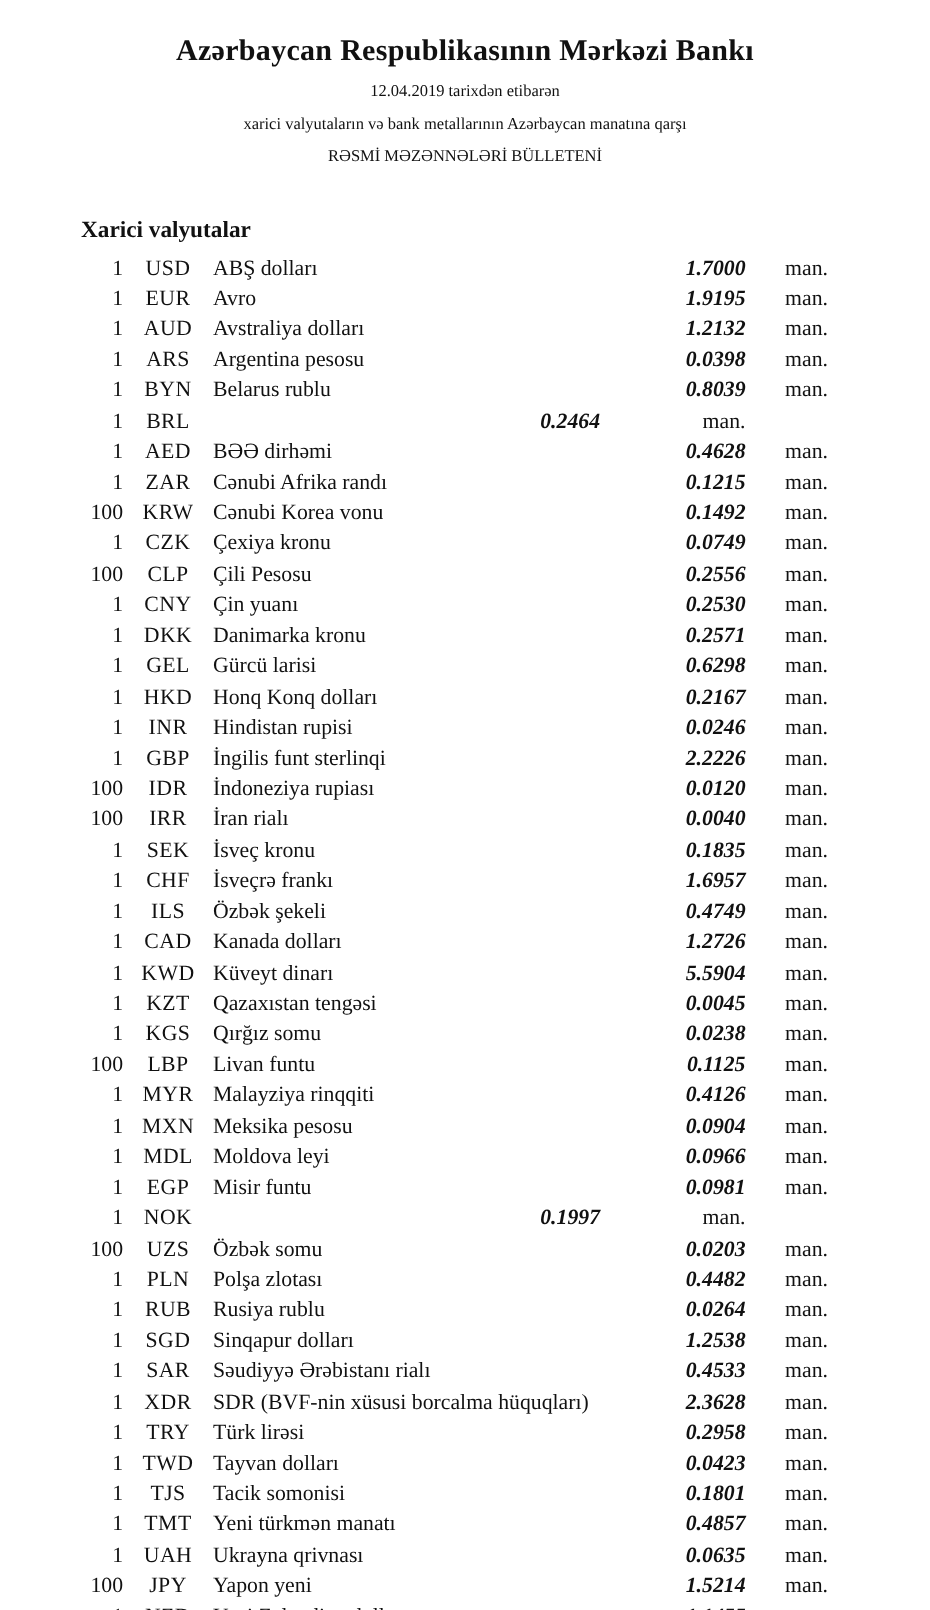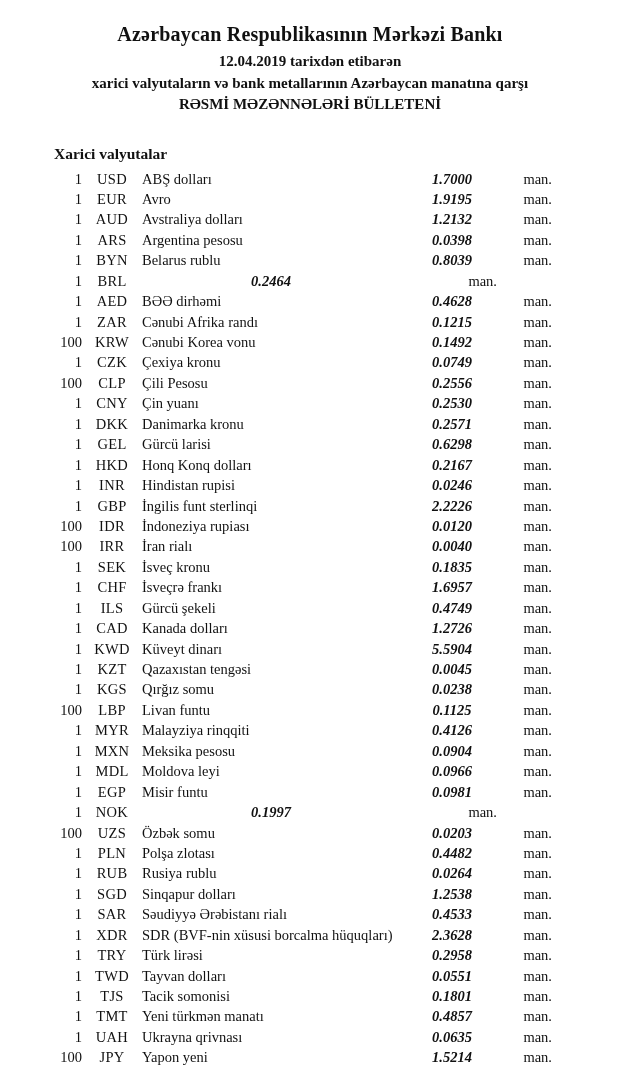--- a/index.html
+++ b/index.html
@@ -16,22 +16,22 @@
   }
   .hdr { text-align: center; }
   .bank-name {
     padding-top: 7px;
     font-size: 20px;
     font-weight: bold;
     line-height: 26px;
     letter-spacing: 0.2px;
   }
   .hdr-line {
-    font-size: 15px;
-    font-weight: bold;
+    font-size: 11px;
+    font-weight: normal;
     line-height: 21.5px;
   }
   .hdr-line.first { margin-top: 4px; }
   .section-title {
     text-align: left;
     font-size: 15.5px;
     font-weight: bold;
     line-height: 21px;
     margin-top: 27px;
   }
@@ -42,21 +42,21 @@
     column-gap: 7px;
     padding-right: 14px;
     font-size: 14.5px;
     line-height: 20.45px;
     height: 20.45px;
     white-space: nowrap;
   }
   .cell-qty  { text-align: right; }
   .cell-code { text-align: center; letter-spacing: 0.3px; }
   .cell-name { text-align: left; overflow: hidden; }
-  .cell-rate { text-align: center; font-weight: bold; font-style: italic; }
+  .cell-rate { text-align: right; font-weight: bold; font-style: italic; }
   .cell-unit { text-align: right; padding-left: 5px; }
 </style>
 </head>
 <body>
 
 <div class="page">
 
   <div class="hdr">
     <div class="bank-name">Azərbaycan Respublikasının Mərkəzi Bankı</div>
     <div class="hdr-line first">12.04.2019 tarixdən etibarən</div>
@@ -230,21 +230,21 @@
       <span class="cell-qty">1</span>
       <span class="cell-code">CHF</span>
       <span class="cell-name">İsveçrə frankı</span>
       <span class="cell-rate">1.6957</span>
       <span class="cell-unit">man.</span>
     </div>
 
     <div class="rate-row">
       <span class="cell-qty">1</span>
       <span class="cell-code">ILS</span>
-      <span class="cell-name">Gürcü şekeli</span>
+      <span class="cell-name">Özbək şekeli</span>
       <span class="cell-rate">0.4749</span>
       <span class="cell-unit">man.</span>
     </div>
 
     <div class="rate-row">
       <span class="cell-qty">1</span>
       <span class="cell-code">CAD</span>
       <span class="cell-name">Kanada dolları</span>
       <span class="cell-rate">1.2726</span>
       <span class="cell-unit">man.</span>
@@ -374,21 +374,21 @@
       <span class="cell-code">TRY</span>
       <span class="cell-name">Türk lirəsi</span>
       <span class="cell-rate">0.2958</span>
       <span class="cell-unit">man.</span>
     </div>
 
     <div class="rate-row">
       <span class="cell-qty">1</span>
       <span class="cell-code">TWD</span>
       <span class="cell-name">Tayvan dolları</span>
-      <span class="cell-rate">0.0551</span>
+      <span class="cell-rate">0.0423</span>
       <span class="cell-unit">man.</span>
     </div>
 
     <div class="rate-row">
       <span class="cell-qty">1</span>
       <span class="cell-code">TJS</span>
       <span class="cell-name">Tacik somonisi</span>
       <span class="cell-rate">0.1801</span>
       <span class="cell-unit">man.</span>
     </div>

